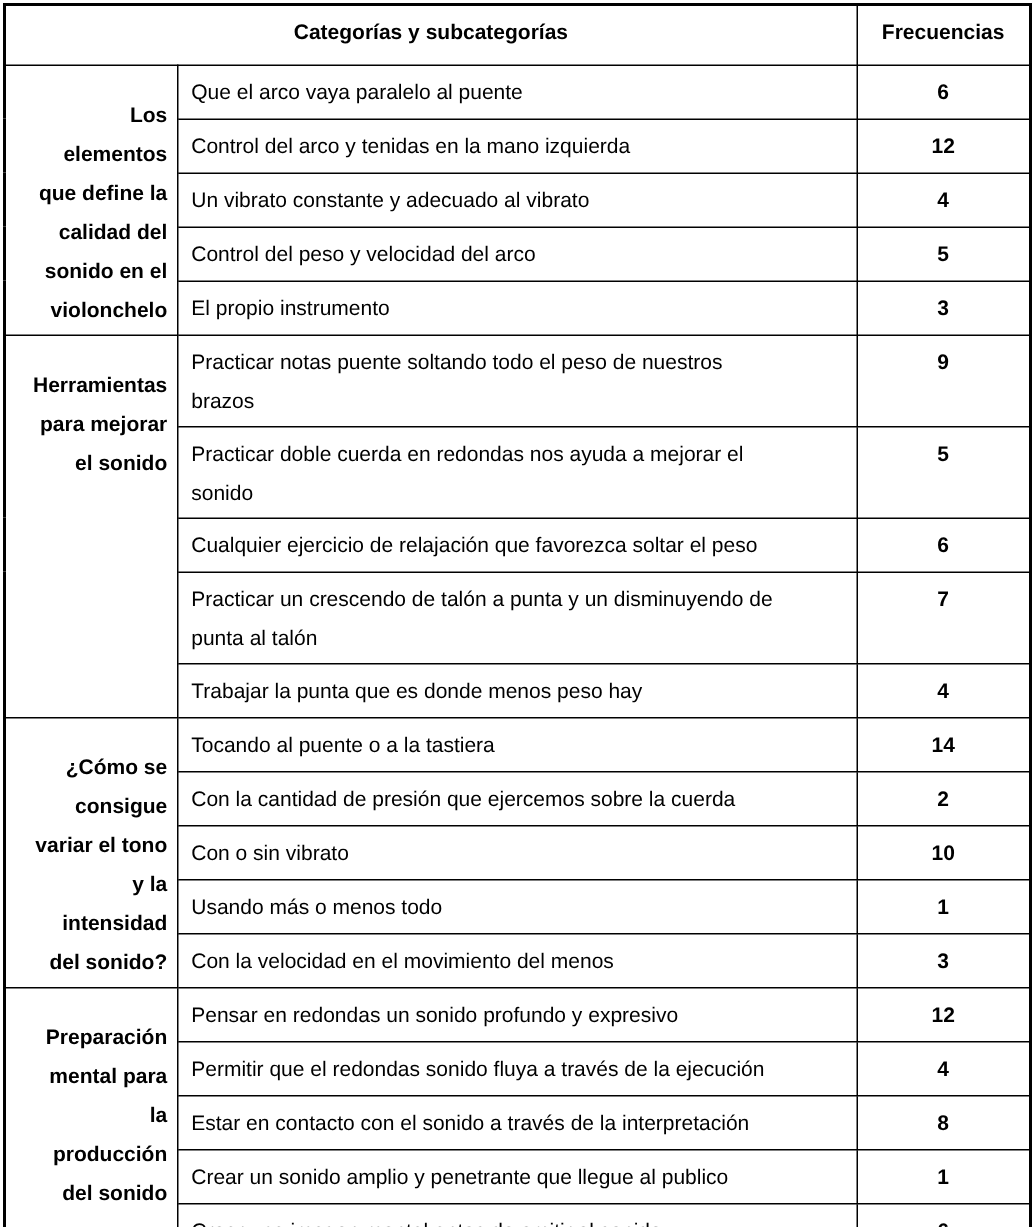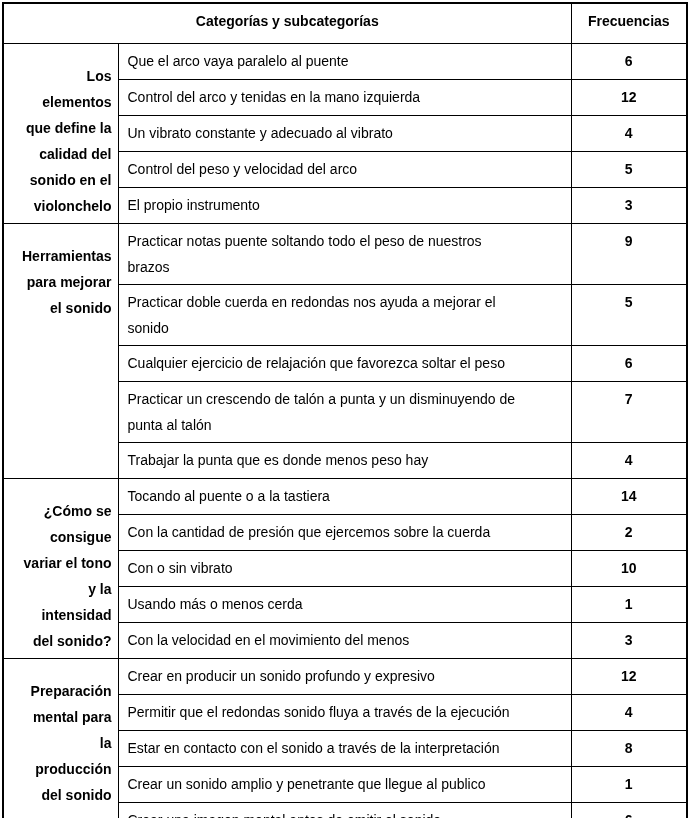--- a/index.html
+++ b/index.html
@@ -138,34 +138,34 @@
         </tr>
         <tr class="single">
           <td class="subcategory">Con la cantidad de presión que ejercemos sobre la cuerda</td>
           <td class="frequency">2</td>
         </tr>
         <tr class="single">
           <td class="subcategory">Con o sin vibrato</td>
           <td class="frequency">10</td>
         </tr>
         <tr class="single">
-          <td class="subcategory">Usando más o menos cerda</td>
+          <td class="subcategory">Usando más o menos todo</td>
           <td class="frequency">1</td>
         </tr>
         <tr class="single">
           <td class="subcategory">Con la velocidad en el movimiento del menos</td>
           <td class="frequency">3</td>
         </tr>
         <tr class="single">
           <td class="category" rowspan="5">Preparación
 mental para
 la
 producción
 del sonido</td>
-          <td class="subcategory">Crear en producir un sonido profundo y expresivo</td>
+          <td class="subcategory">Pensar en redondas un sonido profundo y expresivo</td>
           <td class="frequency">12</td>
         </tr>
         <tr class="single">
           <td class="subcategory">Permitir que el redondas sonido fluya a través de la ejecución</td>
           <td class="frequency">4</td>
         </tr>
         <tr class="single">
           <td class="subcategory">Estar en contacto con el sonido a través de la interpretación</td>
           <td class="frequency">8</td>
         </tr>

